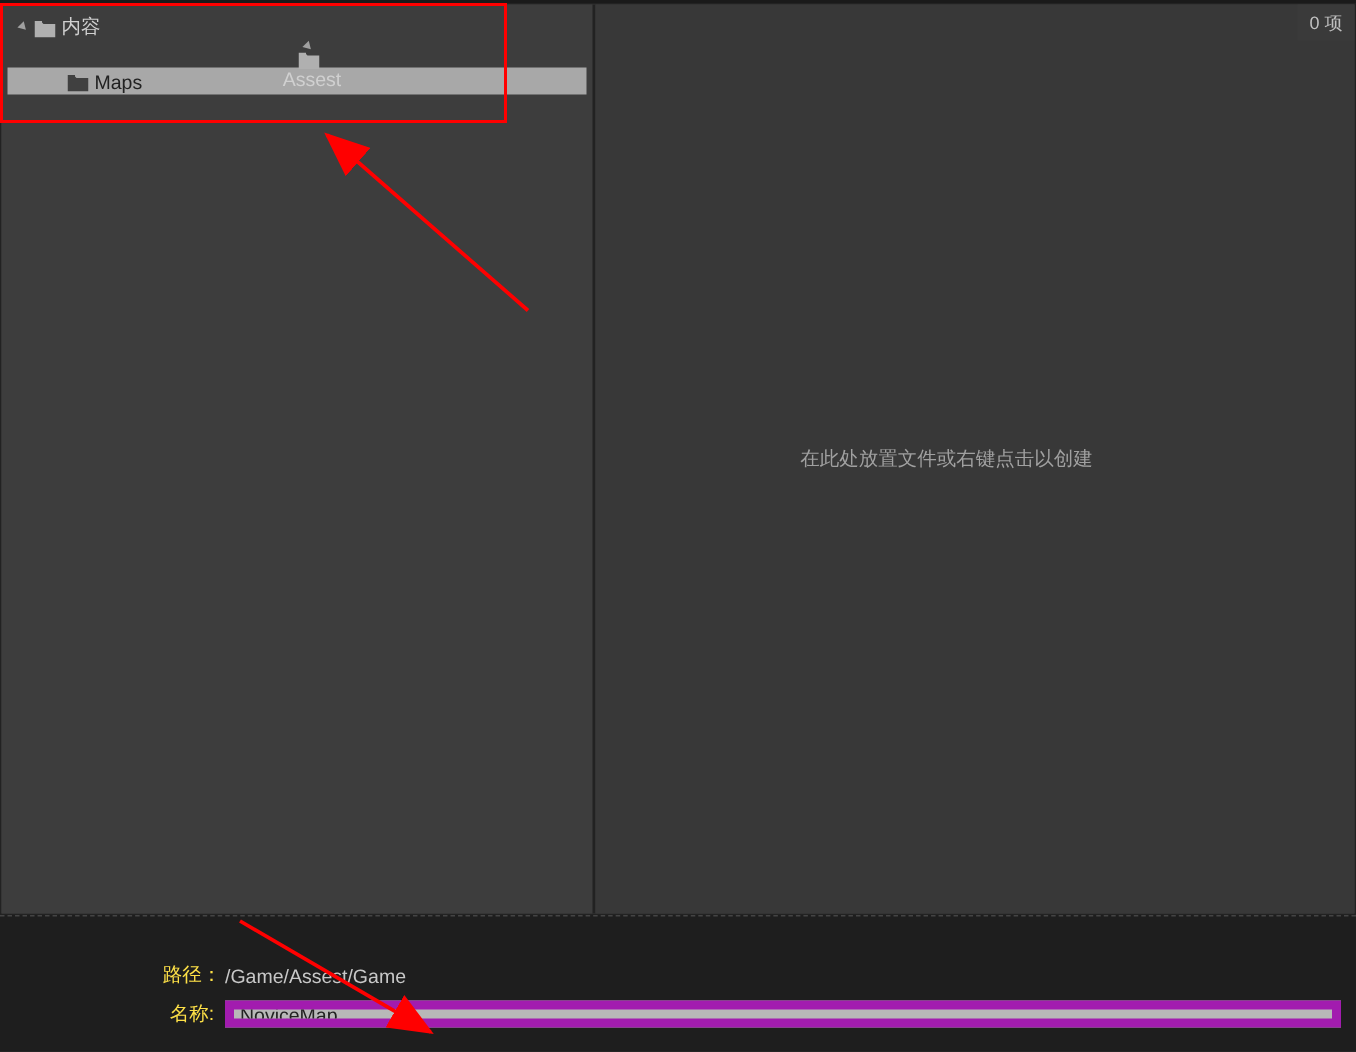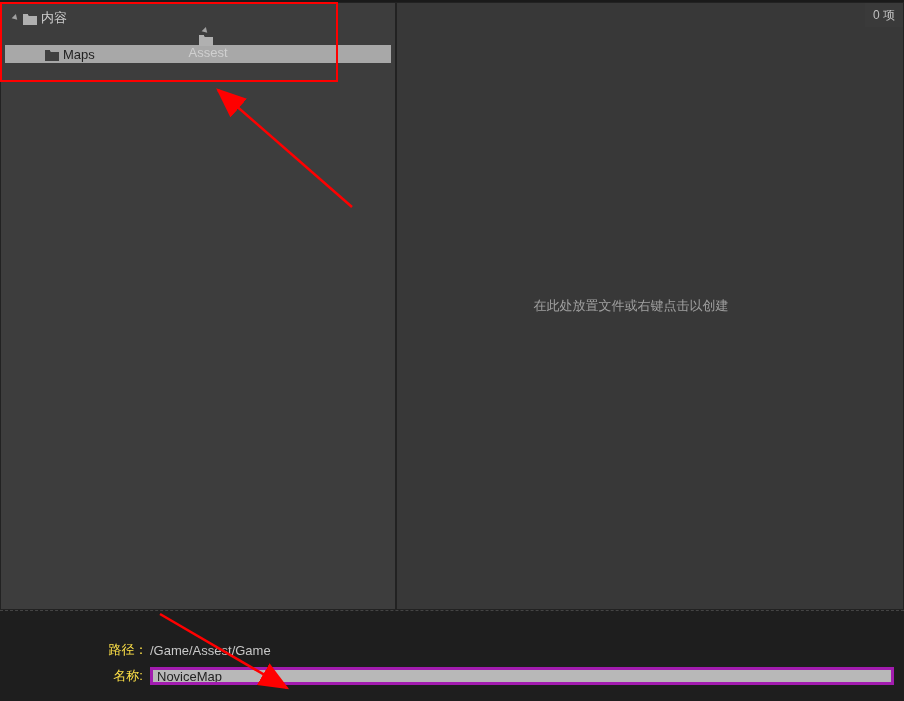--- a/index.html
+++ b/index.html
@@ -131,21 +131,21 @@
       padding-left: 96px;
     }
     .form-value {
       color: #c8c8c8;
       font-size: 13px;
     }
     .form-input {
       flex: 1;
       background: #b8b8b8;
       color: #222;
-      border: 3px solid #a21caf;
+      border: 6px solid #a21caf;
       padding: 1px 4px;
       font-size: 13px;
       height: 18px;
     }
     .annotation-overlay {
       position: absolute;
       top: 0;
       left: 0;
       width: 100%;
       height: 100%;

